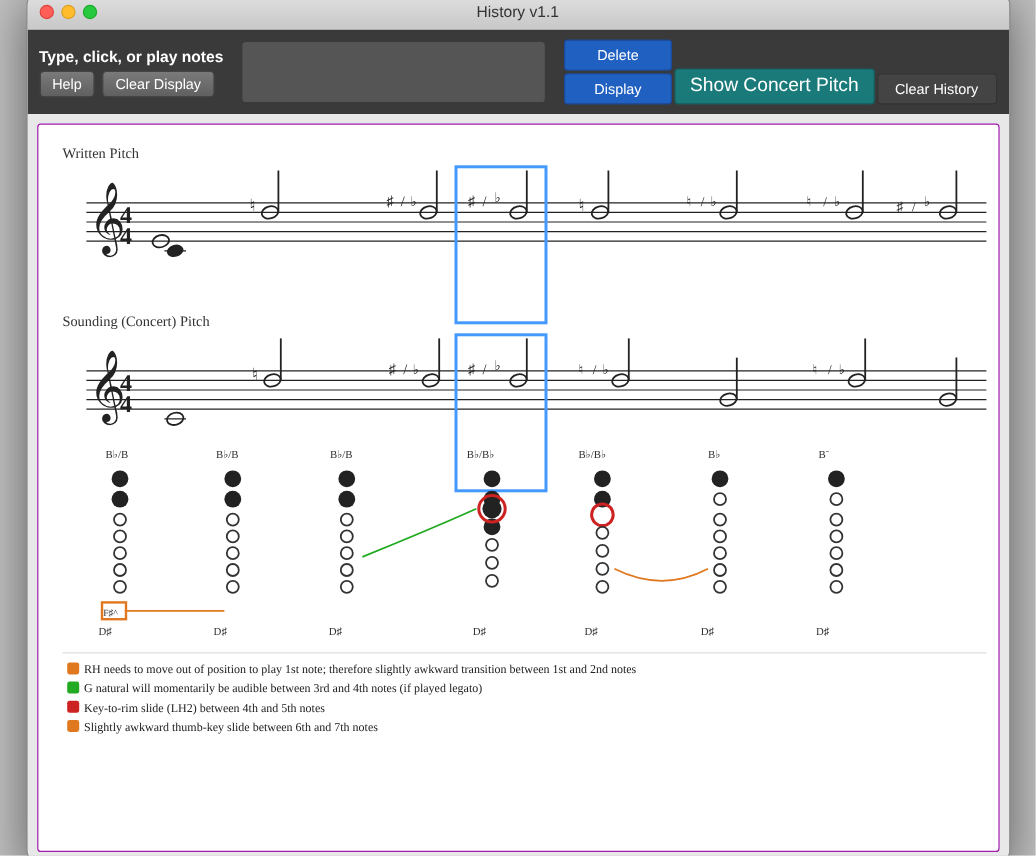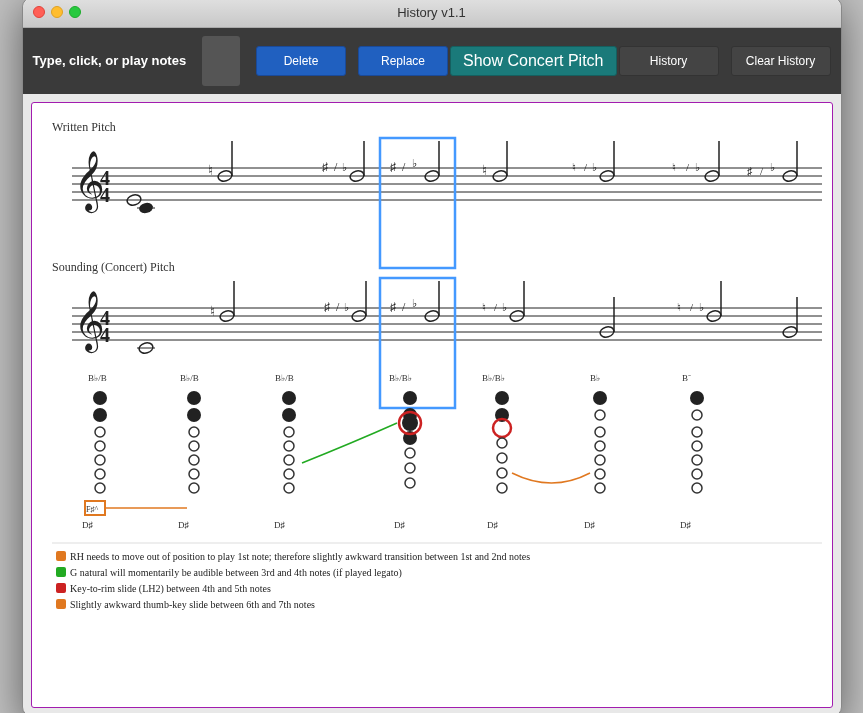--- a/index.html
+++ b/index.html
@@ -86,22 +86,22 @@
       height: 50px;
       border-radius: 3px;
       margin: 0 8px;
     }
     .toolbar-right {
       display: flex;
       gap: 2px;
     }
     .btn-group-col {
       display: flex;
-      flex-direction: row;
-      gap: 12px;
+      flex-direction: column;
+      gap: 2px;
       justify-content: flex-end;
     }
     .btn-blue {
       background: #2060c0;
       color: white;
       border: 1px solid #1a4a99;
       border-radius: 3px;
       padding: 5px 16px;
       font-size: 12px;
       cursor: pointer;
@@ -153,34 +153,37 @@
       <div class="traffic-light tl-red"></div>
       <div class="traffic-light tl-yellow"></div>
       <div class="traffic-light tl-green"></div>
     </div>
     <span class="titlebar-title">History v1.1</span>
   </div>
 
   <div class="toolbar">
     <div class="toolbar-left">
       <span class="toolbar-label">Type, click, or play notes</span>
+      <div class="toolbar-buttons-row">
+        <button class="btn-gray">Help</button>
+        <button class="btn-gray">Clear Display</button>
+      </div>
     </div>
 
     <div class="toolbar-center"></div>
 
     <div class="toolbar-right">
       <div class="btn-group-col">
         <button class="btn-blue">Delete</button>
-        <button class="btn-blue">Replace</button>
+        <button class="btn-blue">Display</button>
       </div>
       <div class="btn-group-col">
         <button class="btn-teal">Show Concert Pitch</button>
       </div>
       <div class="btn-group-col">
-        <button class="btn-dark">History</button>
         <button class="btn-dark">Clear History</button>
       </div>
     </div>
   </div>
 
   <div class="content-area">
     
     <svg width="790" height="580">
 
       <text x="10" y="18" font-size="12" fill="#333">Written Pitch</text>

